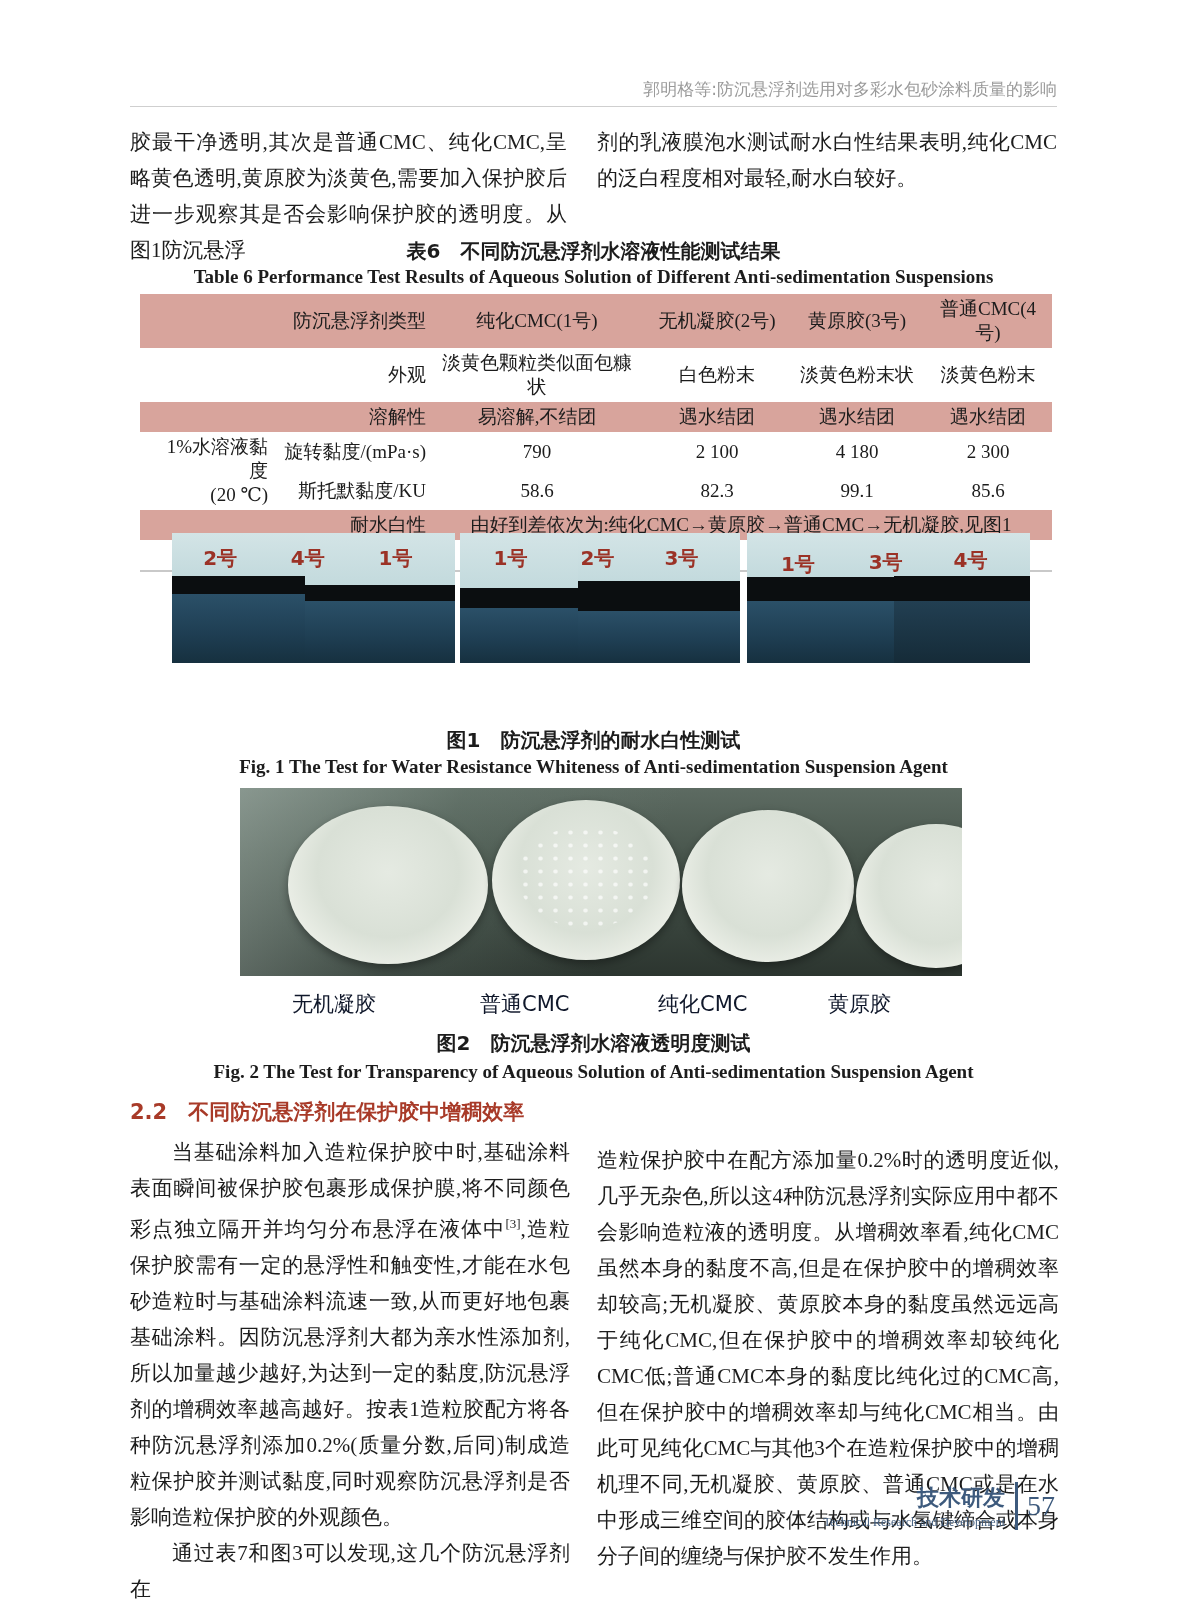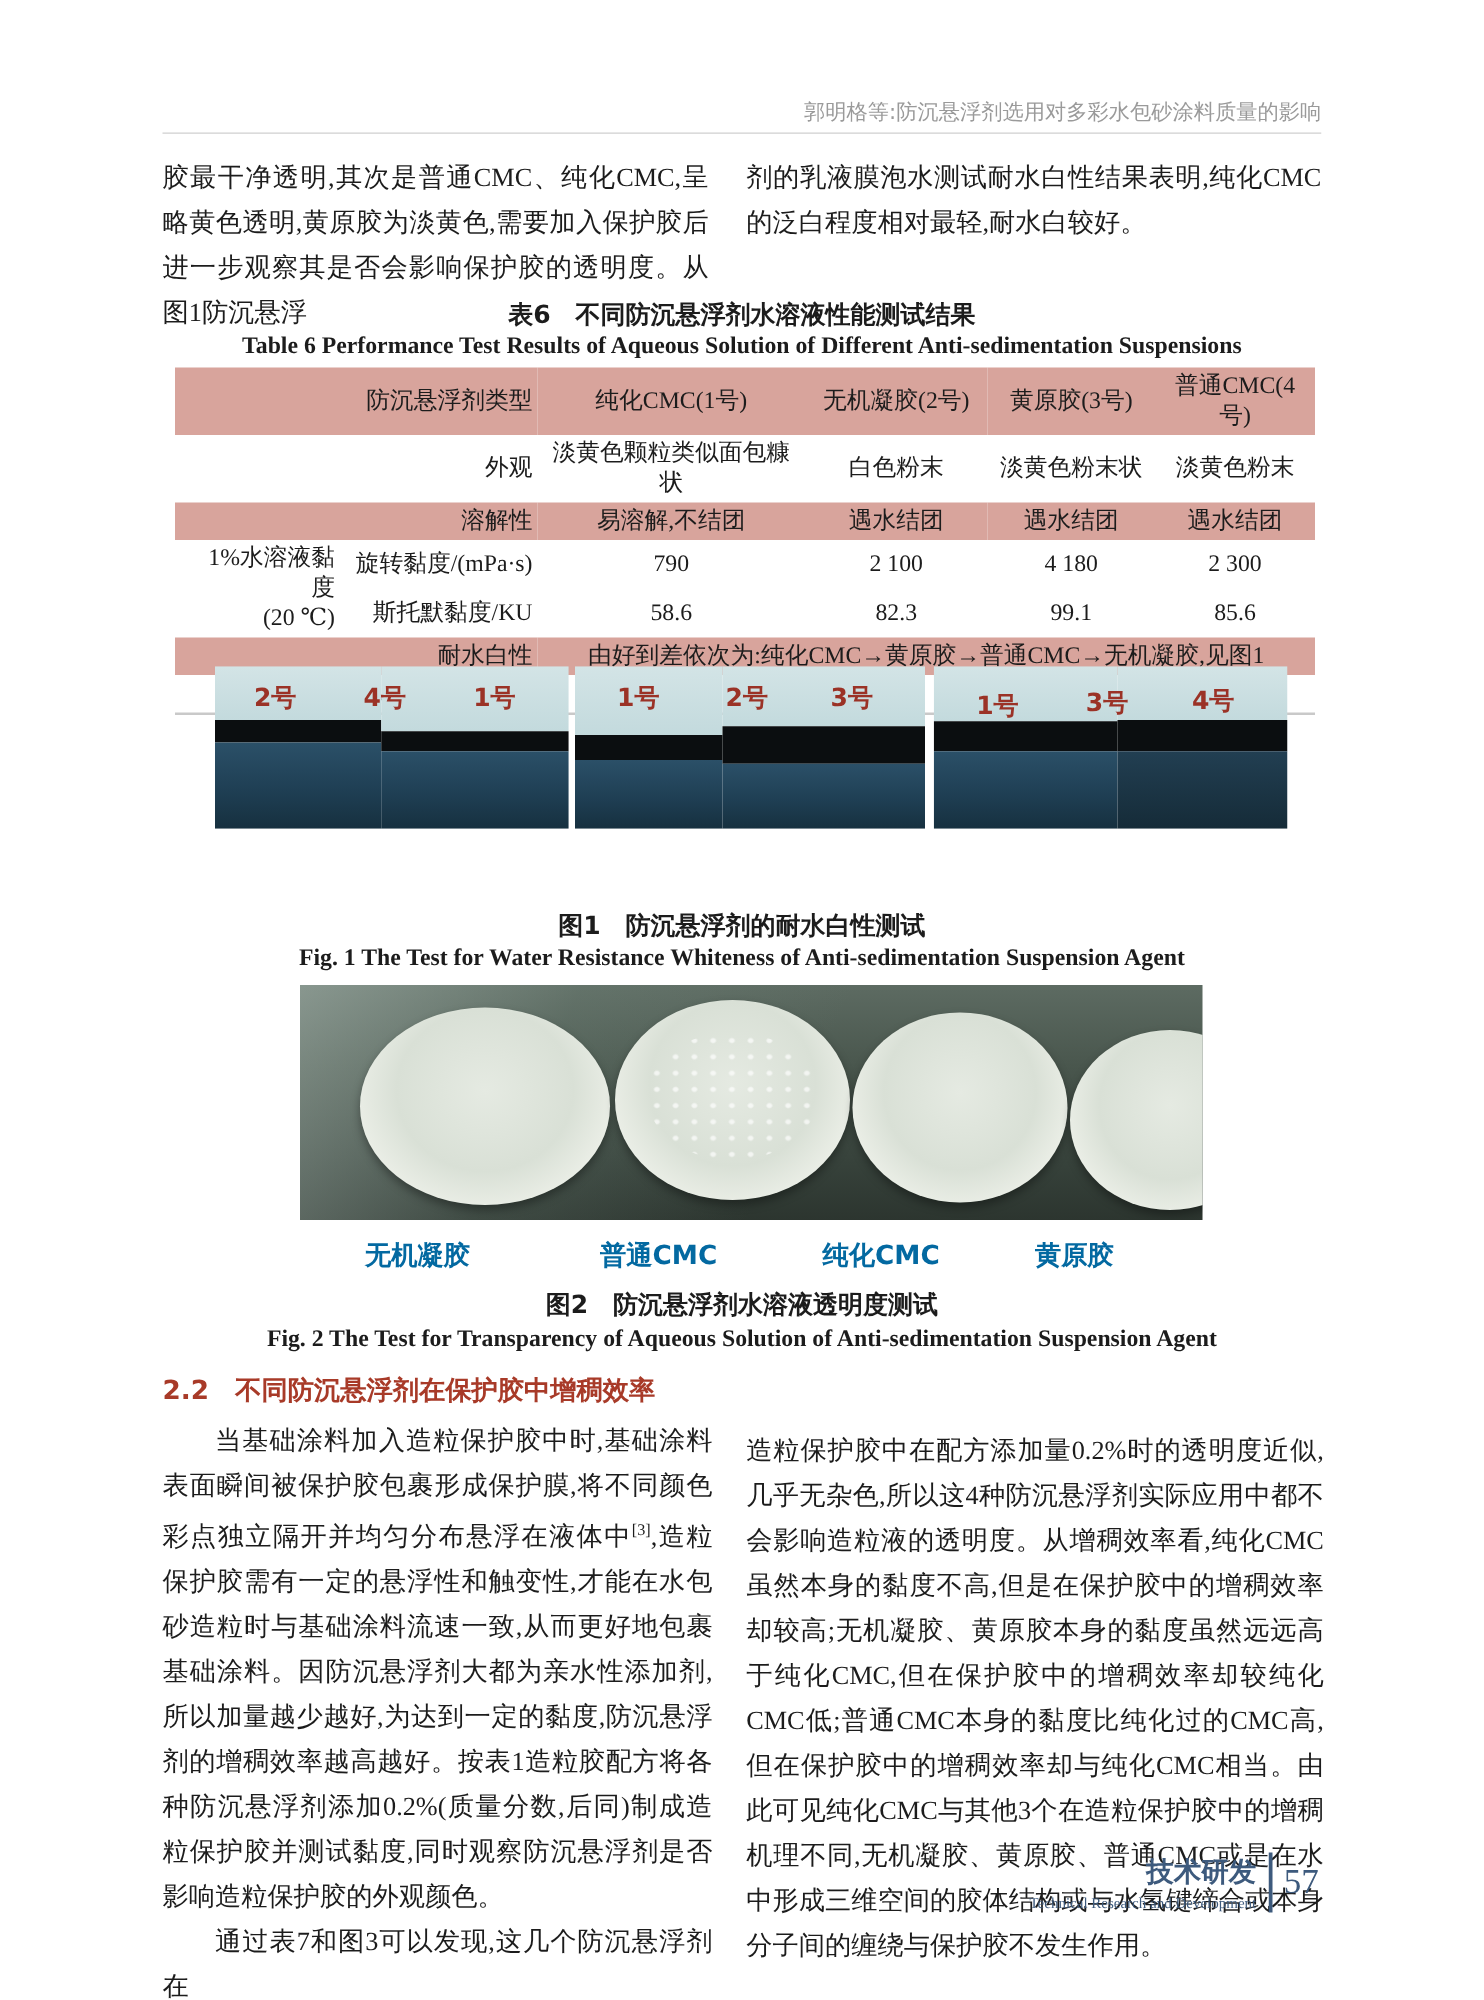--- a/index.html
+++ b/index.html
@@ -71,21 +71,21 @@
       linear-gradient(180deg,#5d6b62 0%,#49564d 35%,#37423b 75%,#2c352f 100%);
   }
   .bowl { position:absolute; border-radius:50%;
     background:radial-gradient(ellipse at 50% 42%, #e5eae2 0%, #d9e0d6 50%, #e9ede5 72%, #f5f7f1 82%, #c6cec3 96%);
     box-shadow:0 4px 8px rgba(0,0,0,.35);
   }
   .bowl .speckle { position:absolute; inset:16% 14% 20% 14%; border-radius:50%;
     background-image:radial-gradient(rgba(255,255,255,.85) 1.5px, rgba(255,255,255,0) 3px);
     background-size:15px 13px; opacity:.8; }
   .fig2-labels span {
-    position:absolute; font-size:21px; font-weight:bold; color:#0369a1;
+    position:absolute; font-size:21px; font-weight:normal; color:#0f172a;
     font-family:"DejaVu Sans","Liberation Sans",sans-serif;
   }
 
   
   .sec-heading {
     left:130px; top:1098px; width:460px;
     font-size:21px; font-weight:bold; color:#a83a28;
     font-family:"DejaVu Sans","Liberation Sans",sans-serif;
   }
   .sec-left  { left:130px; top:1134px; width:440px; }

